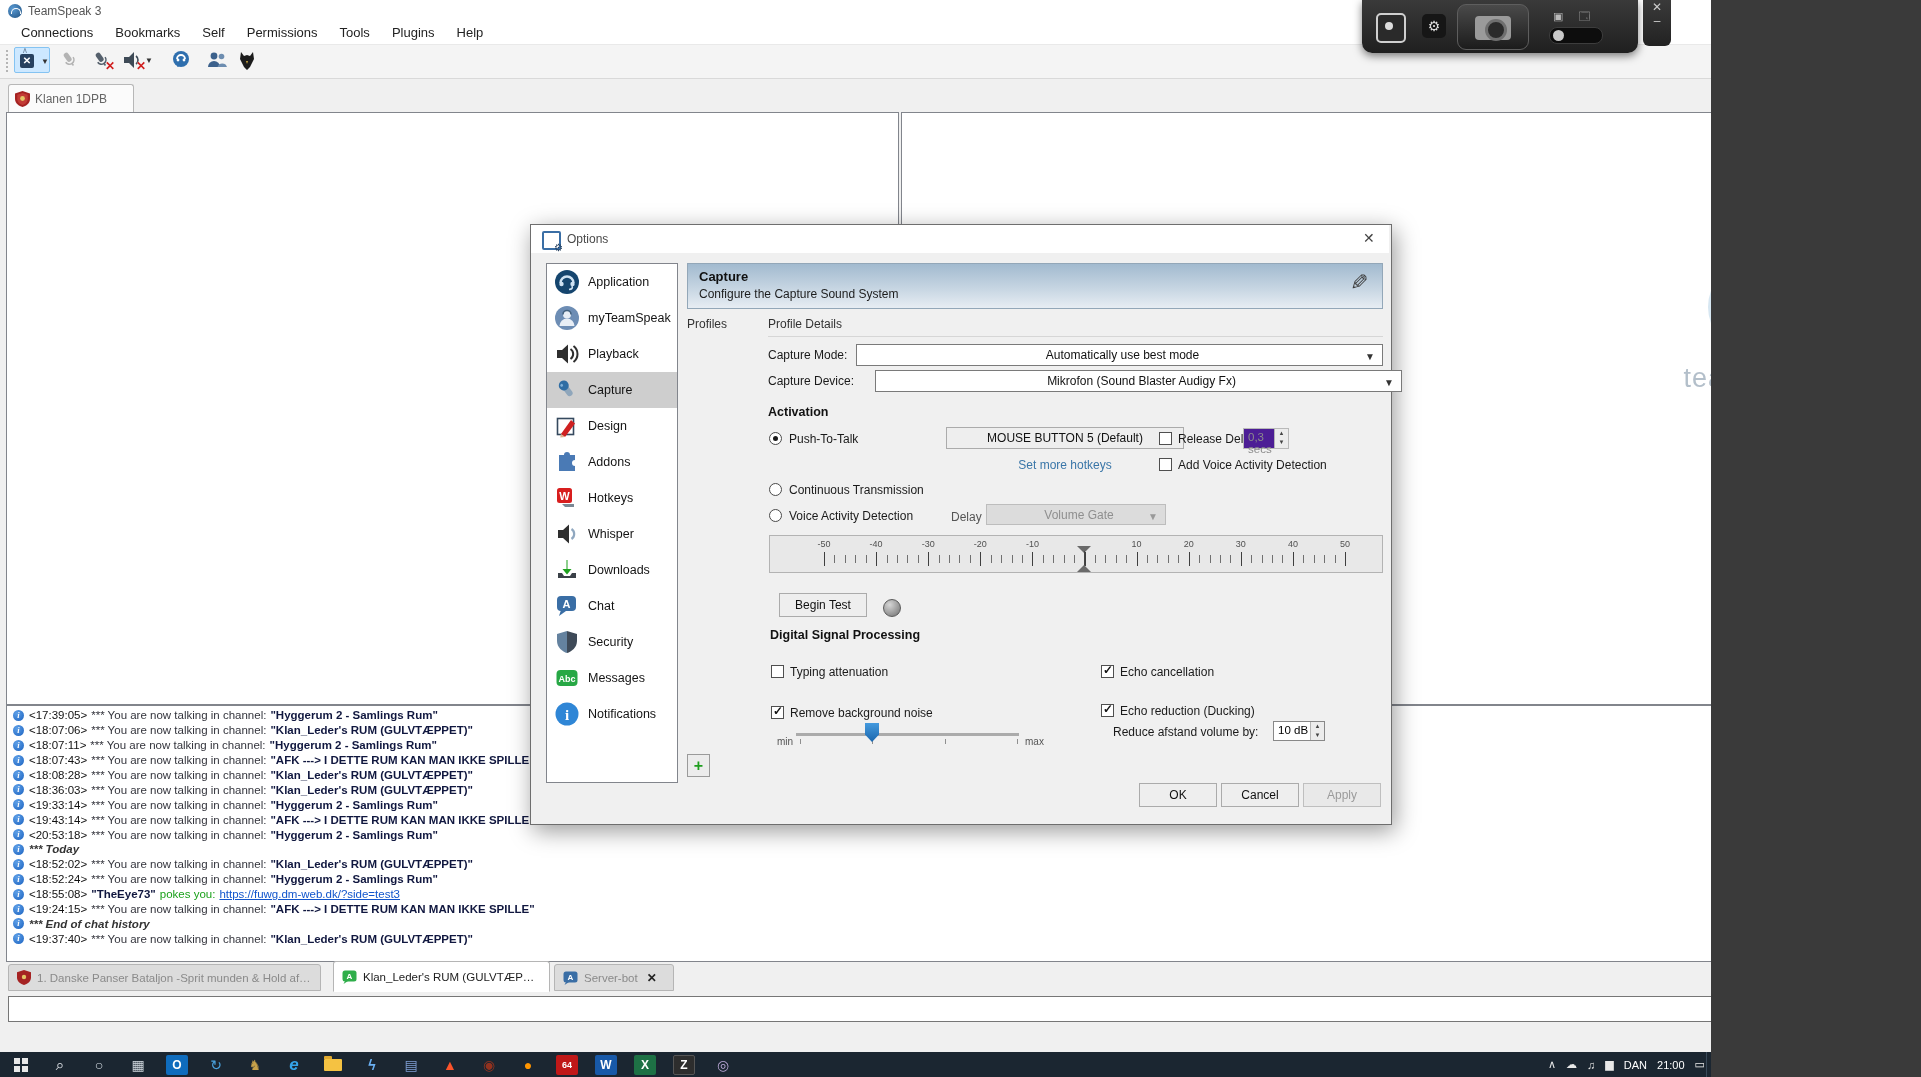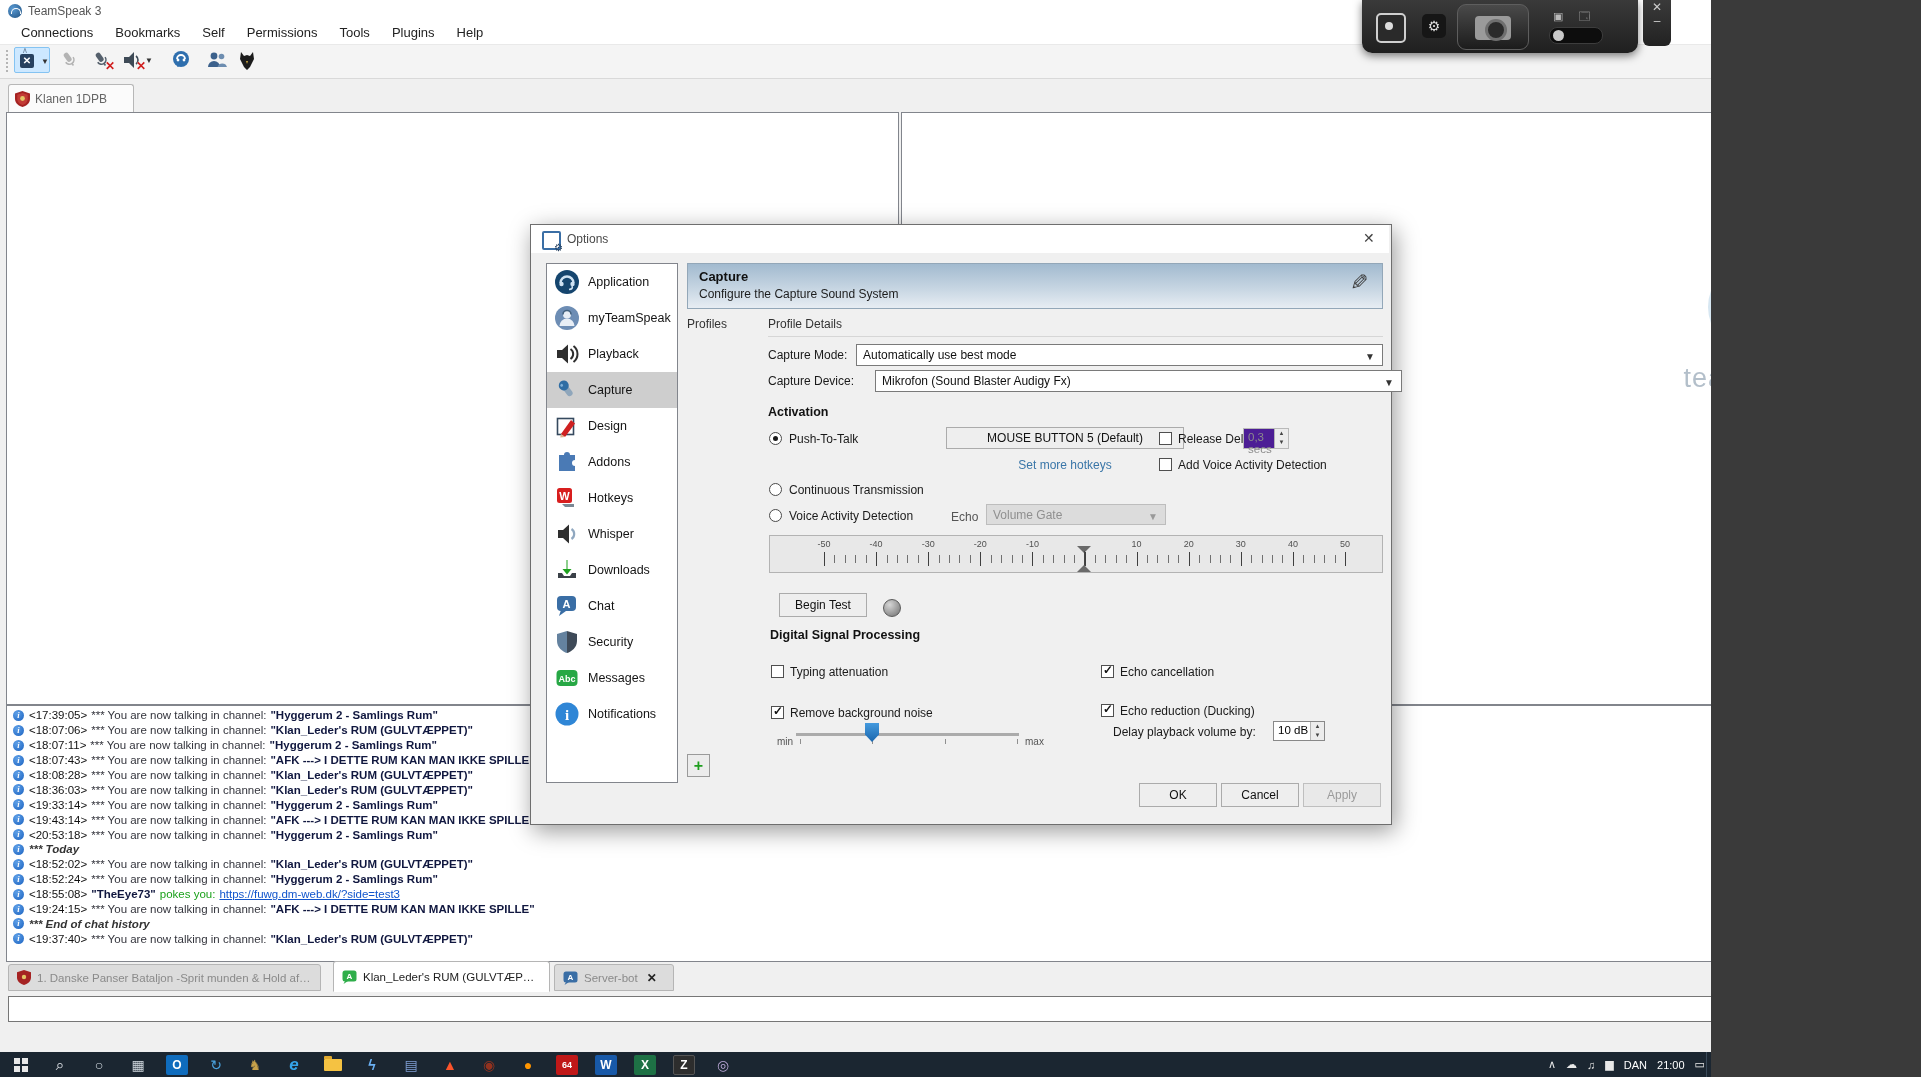--- a/index.html
+++ b/index.html
@@ -138,21 +138,21 @@
   #hdr-title{left:11px;top:5px;font-size:13px;font-weight:bold;color:#101010;}
   #hdr-sub{left:11px;top:23px;font-size:12px;color:#1d1d1d;}
   #hdr-pencil{left:662px;top:6px;font-size:22px;color:#3c3c3c;transform:scaleX(-1);}
   #profiles-label{left:156px;top:92px;font-size:12px;color:#333;}
   #details-label{left:237px;top:92px;font-size:12px;color:#333;}
   #details-sep{left:237px;top:111px;width:615px;height:1px;background:#d6d6d6;}
   #profiles-list{left:156px;top:112px;width:74px;height:412px;background:#fff;border:1px solid #82858c;box-sizing:border-box;}
   .profile-row{height:19px;line-height:19px;padding-left:5px;font-size:12px;font-weight:bold;color:#111;background:#d2d2d2;border-bottom:1px solid #bdbdbd;}
   #add-profile{left:156px;top:529px;width:23px;height:23px;background:#ececec;border:1px solid #9a9a9a;color:#1f9e1f;font-size:16px;font-weight:bold;text-align:center;line-height:21px;box-sizing:border-box;}
   .fldlbl{font-size:12px;color:#1a1a1a;}
-  .combo{background:#fff;border:1px solid #7a7a7a;box-sizing:border-box;font-size:12px;color:#111;line-height:20px;padding-left:6px;}
+  .combo{background:#fff;border:1px solid #7a7a7a;box-sizing:border-box;font-size:12px;color:#111;line-height:20px;padding-left:6px;text-align:center;}
   .combo .arr{position:absolute;right:7px;top:2px;font-size:10px;color:#333;}
   .combo.disabled{background:#dcdcdc;border-color:#bdbdbd;color:#8f8f8f;}
   .combo.disabled .arr{color:#999;}
   .sect{font-size:12.5px;font-weight:bold;color:#111;}
   .radio{width:13px;height:13px;border:1px solid #4a4a4a;border-radius:50%;background:#fff;box-sizing:border-box;}
   .radio.sel:after{content:"";position:absolute;left:3px;top:3px;width:5px;height:5px;border-radius:50%;background:#1a1a1a;}
   .cbox{width:13px;height:13px;border:1px solid #4f4f4f;background:#fff;box-sizing:border-box;}
   .cbox.checked:after{content:"✓";position:absolute;left:1px;top:-3px;font-size:12px;font-weight:bold;color:#111;}
   .winbtn{background:#eeeeee;border:1px solid #ababab;box-sizing:border-box;font-size:12px;color:#111;text-align:center;}
   .spin{background:#fff;border:1px solid #888;box-sizing:border-box;font-size:11.5px;}
@@ -640,21 +640,21 @@
       <span class="val">0,3 secs</span>
       <span class="arrows">▲<br>▼</span>
     </div>
     <div id="link-hotkeys" class="abs" style="left:415px;top:233px;width:238px;text-align:center;">Set more hotkeys</div>
     <div class="abs cbox" style="left:628px;top:233px;"></div>
     <div class="abs fldlbl" style="left:647px;top:233px;">Add Voice Activity Detection</div>
     <div class="abs radio" style="left:238px;top:258px;"></div>
     <div class="abs fldlbl" style="left:258px;top:258px;">Continuous Transmission</div>
     <div class="abs radio" style="left:238px;top:284px;"></div>
     <div class="abs fldlbl" style="left:258px;top:284px;">Voice Activity Detection</div>
-    <div class="abs fldlbl" style="left:420px;top:285px;color:#555;">Echo</div>
+    <div class="abs fldlbl" style="left:420px;top:285px;color:#555;">Delay</div>
     <div class="abs combo disabled" style="left:455px;top:279px;width:180px;height:21px;">
       <span>Volume Gate</span><span class="arr">▼</span>
     </div>
 
     <div id="ruler" class="abs">
       <div id="ticks-minor"></div>
       <div id="ticks-major"></div>
       <div id="ruler-labels">
           <span class="rlabel" style="left: 54px;">-50</span>
           <span class="rlabel" style="left: 106.1px;">-40</span>
@@ -688,21 +688,21 @@
       <div class="track"></div>
       <div class="tick" style="left:31px;"></div>
         <div class="tick" style="left:103px;"></div>
         <div class="tick" style="left:176px;"></div>
         <div class="tick" style="left:248px;"></div>
       <div id="bgn-handle"></div>
       <span class="mm" style="left:256px;">max</span>
     </div>
     <div class="abs cbox checked" style="left:570px;top:479px;"></div>
     <div class="abs fldlbl" style="left:589px;top:479px;">Echo reduction (Ducking)</div>
-    <div class="abs fldlbl" style="left:582px;top:500px;">Delay playback volume by:</div>
+    <div class="abs fldlbl" style="left:582px;top:500px;">Reduce afstand volume by:</div>
     <div class="abs spin" style="left:742px;top:496px;width:52px;height:20px;">
       <span class="val">10 dB</span>
       <span class="arrows">▲<br>▼</span>
     </div>
 
     <div class="abs winbtn btnrow" style="left:608px;">OK</div>
     <div class="abs winbtn btnrow" style="left:690px;">Cancel</div>
     <div class="abs winbtn btnrow disabled" style="left:772px;">Apply</div>
   </div>
 

